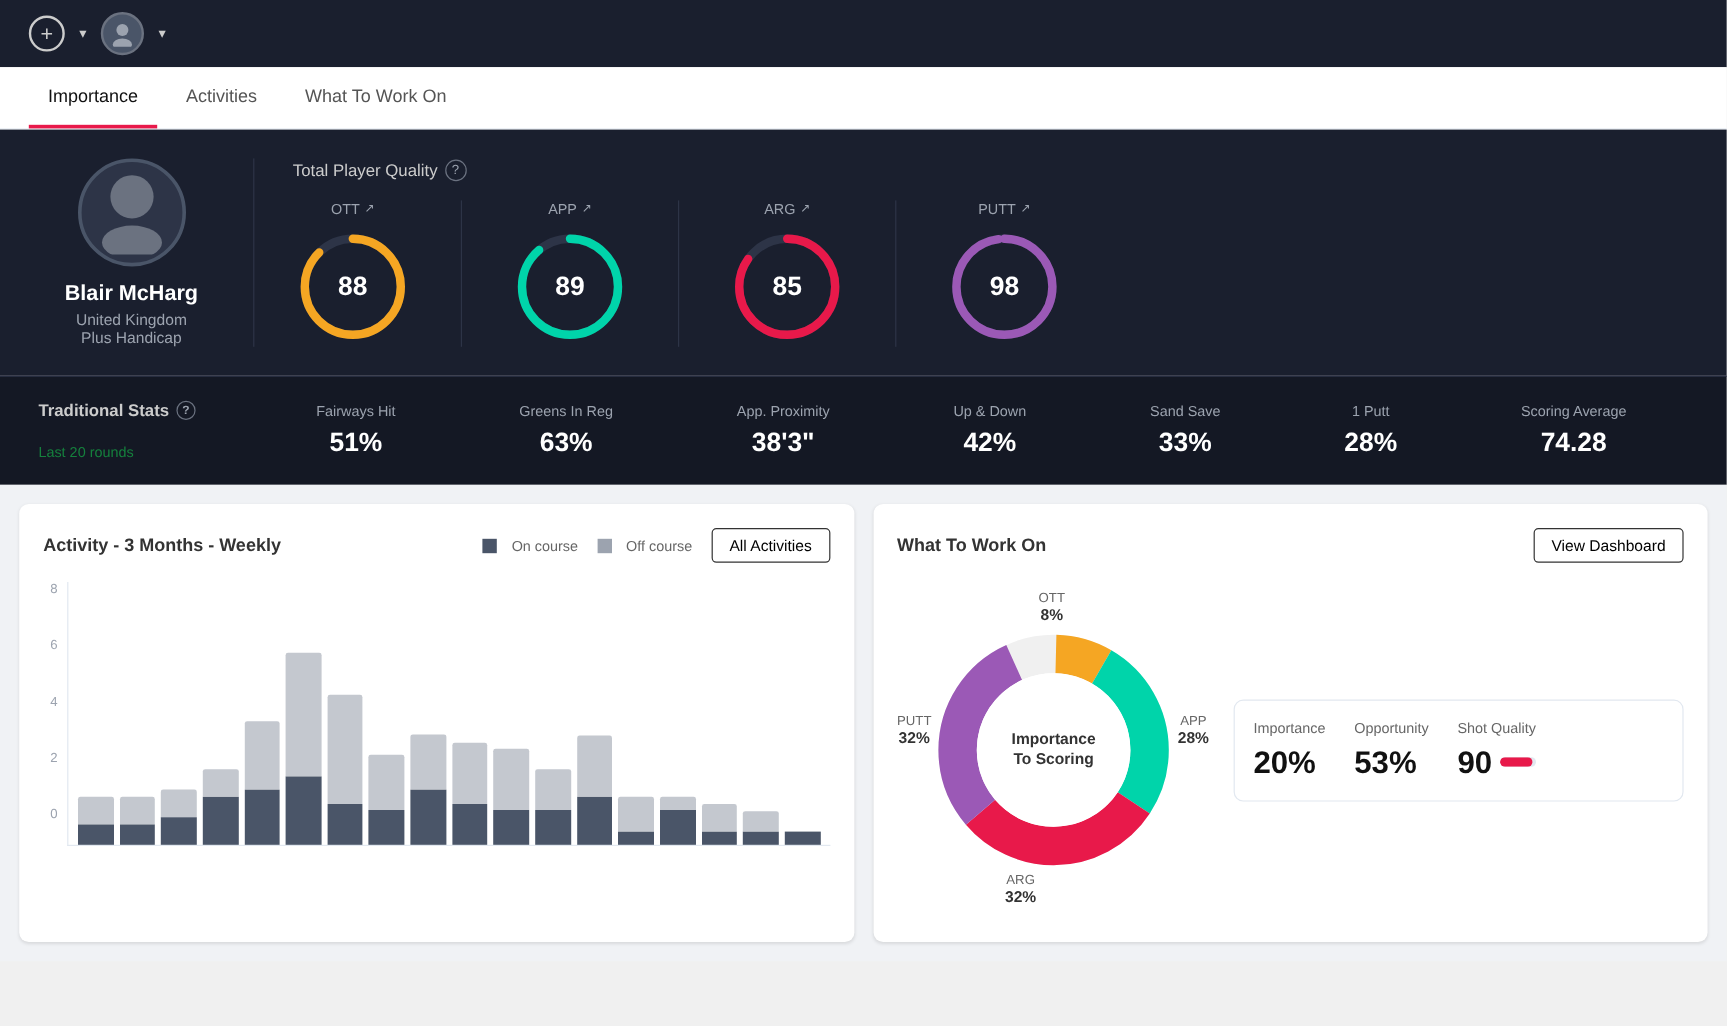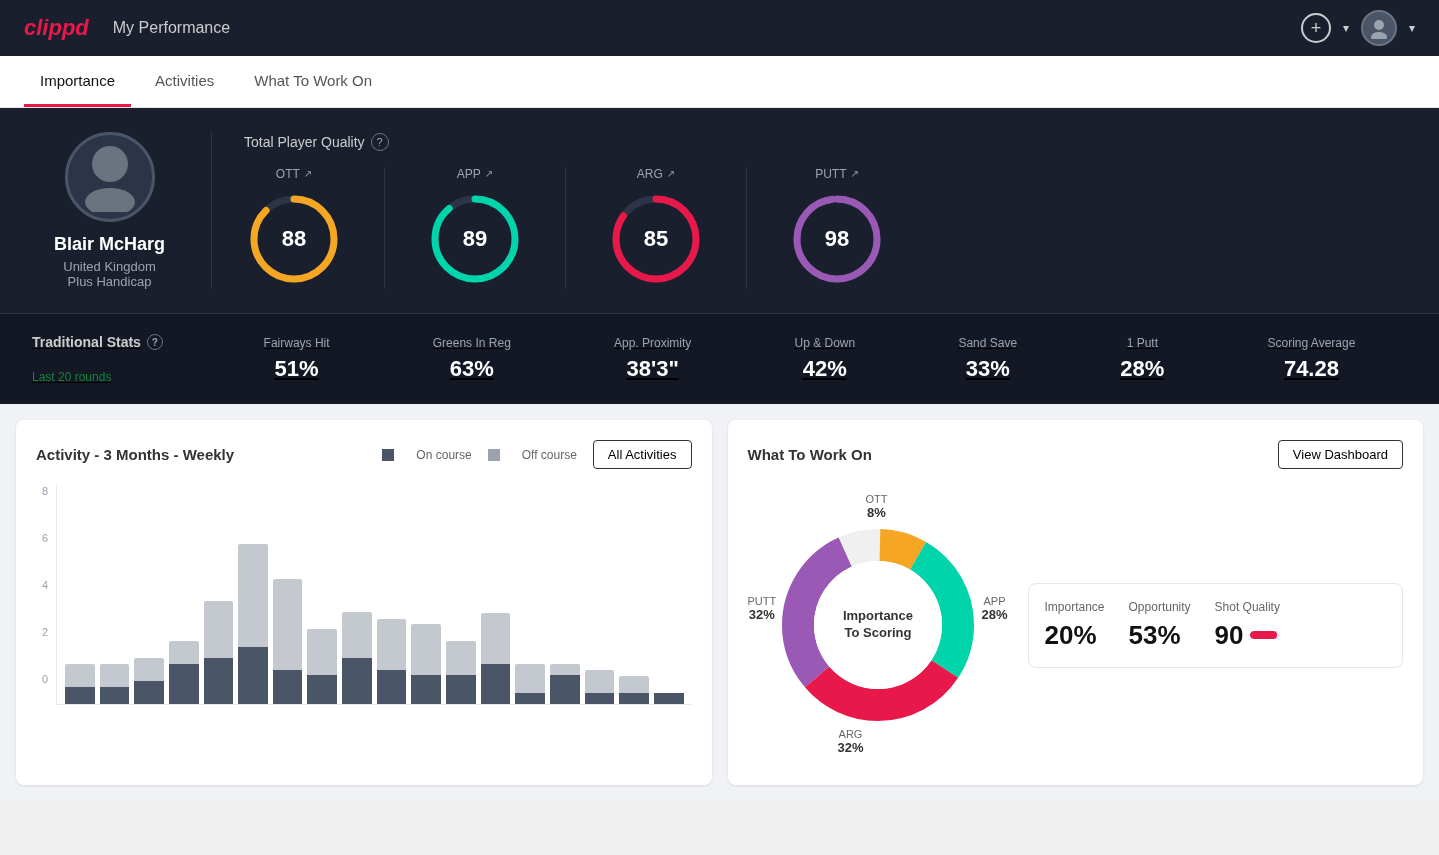--- a/index.html
+++ b/index.html
@@ -40,40 +40,40 @@
 
     
     .donut-container { position: relative; width: 100px; height: 100px; }
     .donut-container svg { width: 100%; height: 100%; }
     .donut-value { position: absolute; top: 50%; left: 50%; transform: translate(-50%, -50%); color: #fff; font-size: 26px; font-weight: bold; }
     .main-score-container { position: relative; width: 110px; height: 110px; }
     .main-score-container svg { width: 100%; height: 100%; }
     .main-score-value { position: absolute; top: 50%; left: 50%; transform: translate(-50%, -50%); color: #fff; font-size: 30px; font-weight: bold; }
 
     
-    .traditional-stats { background: #141824; padding: 20px 32px; display: flex; align-items: center; border-top: 1px solid #2d3447; text-decoration: underline; }
+    .traditional-stats { background: #141824; padding: 20px 32px; display: flex; align-items: center; border-top: 1px solid #2d3447; }
     .stats-label-section { min-width: 180px; }
     .stats-label { color: #ccc; font-size: 14px; font-weight: 600; display: flex; align-items: center; gap: 6px; }
     .stats-sub { color: #15803d; font-size: 12px; margin-top: 20px; }
     .stats-grid { flex: 1; display: flex; justify-content: space-around; }
     .stat-item { display: flex; flex-direction: column; align-items: center; }
     .stat-name { color: #9ca3af; font-size: 12px; margin-bottom: 6px; }
     .stat-value { color: #fff; font-size: 22px; font-weight: bold; }
 
     
     .bottom-panels { display: flex; gap: 16px; padding: 16px; background: #f0f2f5; min-height: 340px; }
     .panel { background: #fff; border-radius: 8px; padding: 20px; box-shadow: 0 1px 3px rgba(0,0,0,0.1); }
     .panel-left { flex: 1; }
     .panel-right { flex: 1; }
 
     
     .activity-header { display: flex; align-items: center; justify-content: space-between; margin-bottom: 16px; }
     .activity-title { font-size: 15px; font-weight: 600; color: #333; }
     .legend { display: flex; align-items: center; gap: 16px; }
-    .legend-item { display: flex; align-items: center; gap: 22px; font-size: 12px; color: #666; }
+    .legend-item { display: flex; align-items: center; gap: 12px; font-size: 12px; color: #666; }
     .legend-dot { width: 12px; height: 12px; }
     .all-activities-btn { border: 1px solid #333; background: #fff; padding: 6px 14px; border-radius: 4px; font-size: 13px; cursor: pointer; font-weight: 500; }
 
     
     .chart-area { position: relative; height: 220px; }
 
     
     .wtwo-header { display: flex; align-items: center; justify-content: space-between; margin-bottom: 16px; }
     .wtwo-title { font-size: 15px; font-weight: 600; color: #333; }
     .view-dashboard-btn { border: 1px solid #333; background: #fff; padding: 6px 14px; border-radius: 4px; font-size: 13px; cursor: pointer; font-weight: 500; }
@@ -87,24 +87,20 @@
     .arg-metric { display: flex; flex-direction: column; }
     .arg-metric-label { font-size: 12px; color: #666; margin-bottom: 6px; }
     .arg-metric-value { font-size: 26px; font-weight: bold; color: #111; display: flex; align-items: center; gap: 6px; }
     .metric-bar-mini { width: 30px; height: 8px; background: #e2e8f0; border-radius: 4px; overflow: hidden; }
     .metric-bar-fill { height: 100%; background: #e8194a; border-radius: 4px; }
   </style>
 </head>
 <body>
 
 <div class="header">
-  <div class="header-left">
-    <div class="logo">clippd</div>
-    <div class="header-title">My Performance</div>
-  </div>
   <div class="header-right">
     <div class="circle-btn">
       <span>+</span>
     </div>
     <span style="color:#ccc;font-size:12px;cursor:pointer;">▾</span>
     <div class="avatar-circle">
       <svg width="22" height="22" viewBox="0 0 22 22" fill="none">
         <circle cx="11" cy="8" r="5" fill="#9ca3af"></circle>
         <ellipse cx="11" cy="20" rx="8" ry="5" fill="#9ca3af"></ellipse>
       </svg>

